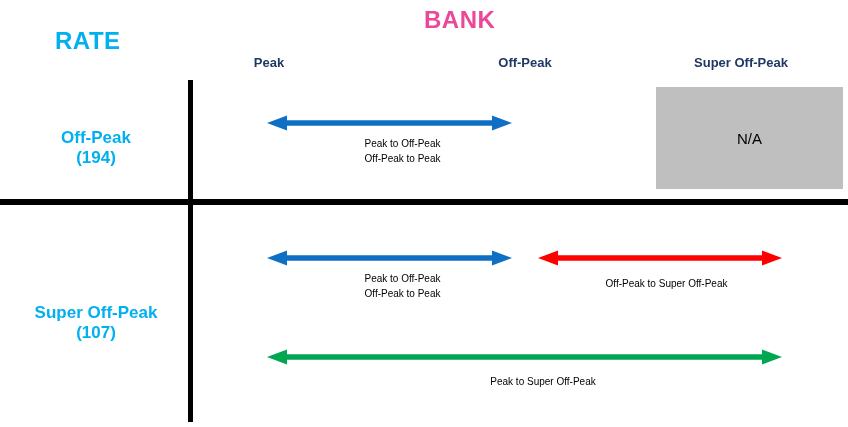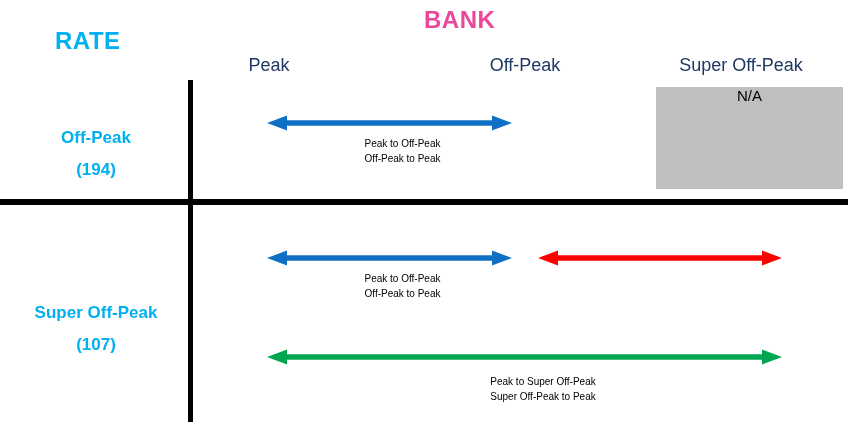--- a/index.html
+++ b/index.html
@@ -16,47 +16,47 @@
   .axis-title {
     font-size: 24px;
     font-weight: bold;
     letter-spacing: 0.5px;
     white-space: nowrap;
   }
   .title-rate { left: 55px; top: 12px; margin-top: 15px; }
   .title-bank { left: 424px; top: 6px; }
 
   .col-header {
-    font-size: 18px;
-    font-weight: normal;
+    font-size: 13px;
+    font-weight: bold;
     white-space: nowrap;
     transform: translateX(-50%);
   }
   .col-peak  { left: 269px; top: 55px; }
   .col-off   { left: 525px; top: 55px; }
   .col-super { left: 741px; top: 55px; }
 
   .row-label {
     left: 0;
     width: 192px;
     text-align: center;
     font-size: 17px;
     font-weight: bold;
     line-height: 20px;
   }
   .row1 { top: 128px; }
   .row2 { top: 303px; }
-  .row-code { margin-top: 12px; }
+  .row-code { }
 
   .vline { left: 188px; top: 80px; width: 5px; height: 342px; }
   .hline { left: 0; top: 199px; width: 848px; height: 6px; }
 
   .na-box {
     left: 656px; top: 87px; width: 187px; height: 102px;
-    display: flex; align-items: flex-start; justify-content: center;
+    display: flex; align-items: center; justify-content: center;
     font-size: 15px; color: #000000;
   }
 
   .arrow { height: 18px; display: block; overflow: visible; }
   .arrow1 { left: 266px; top: 114px; }
   .arrow2 { left: 266px; top: 249px; }
   .arrow3 { left: 537px; top: 249px; }
   .arrow4 { left: 266px; top: 348px; }
 
   .arrow-label {
@@ -123,19 +123,19 @@
 
   <div class="abs arrow-label tight label1">
     <div>Peak to Off-Peak</div>
     <div>Off-Peak to Peak</div>
   </div>
   <div class="abs arrow-label tight label2">
     <div>Peak to Off-Peak</div>
     <div>Off-Peak to Peak</div>
   </div>
   <div class="abs arrow-label loose label3">
+    <div>Off-Peak to Super Off-Peak</div>
   </div>
   <div class="abs arrow-label tight label4">
     <div>Peak to Super Off-Peak</div>
-    <div>Super Off-Peak to Peak</div>
   </div>
 
 </div>
 
 </body></html>

